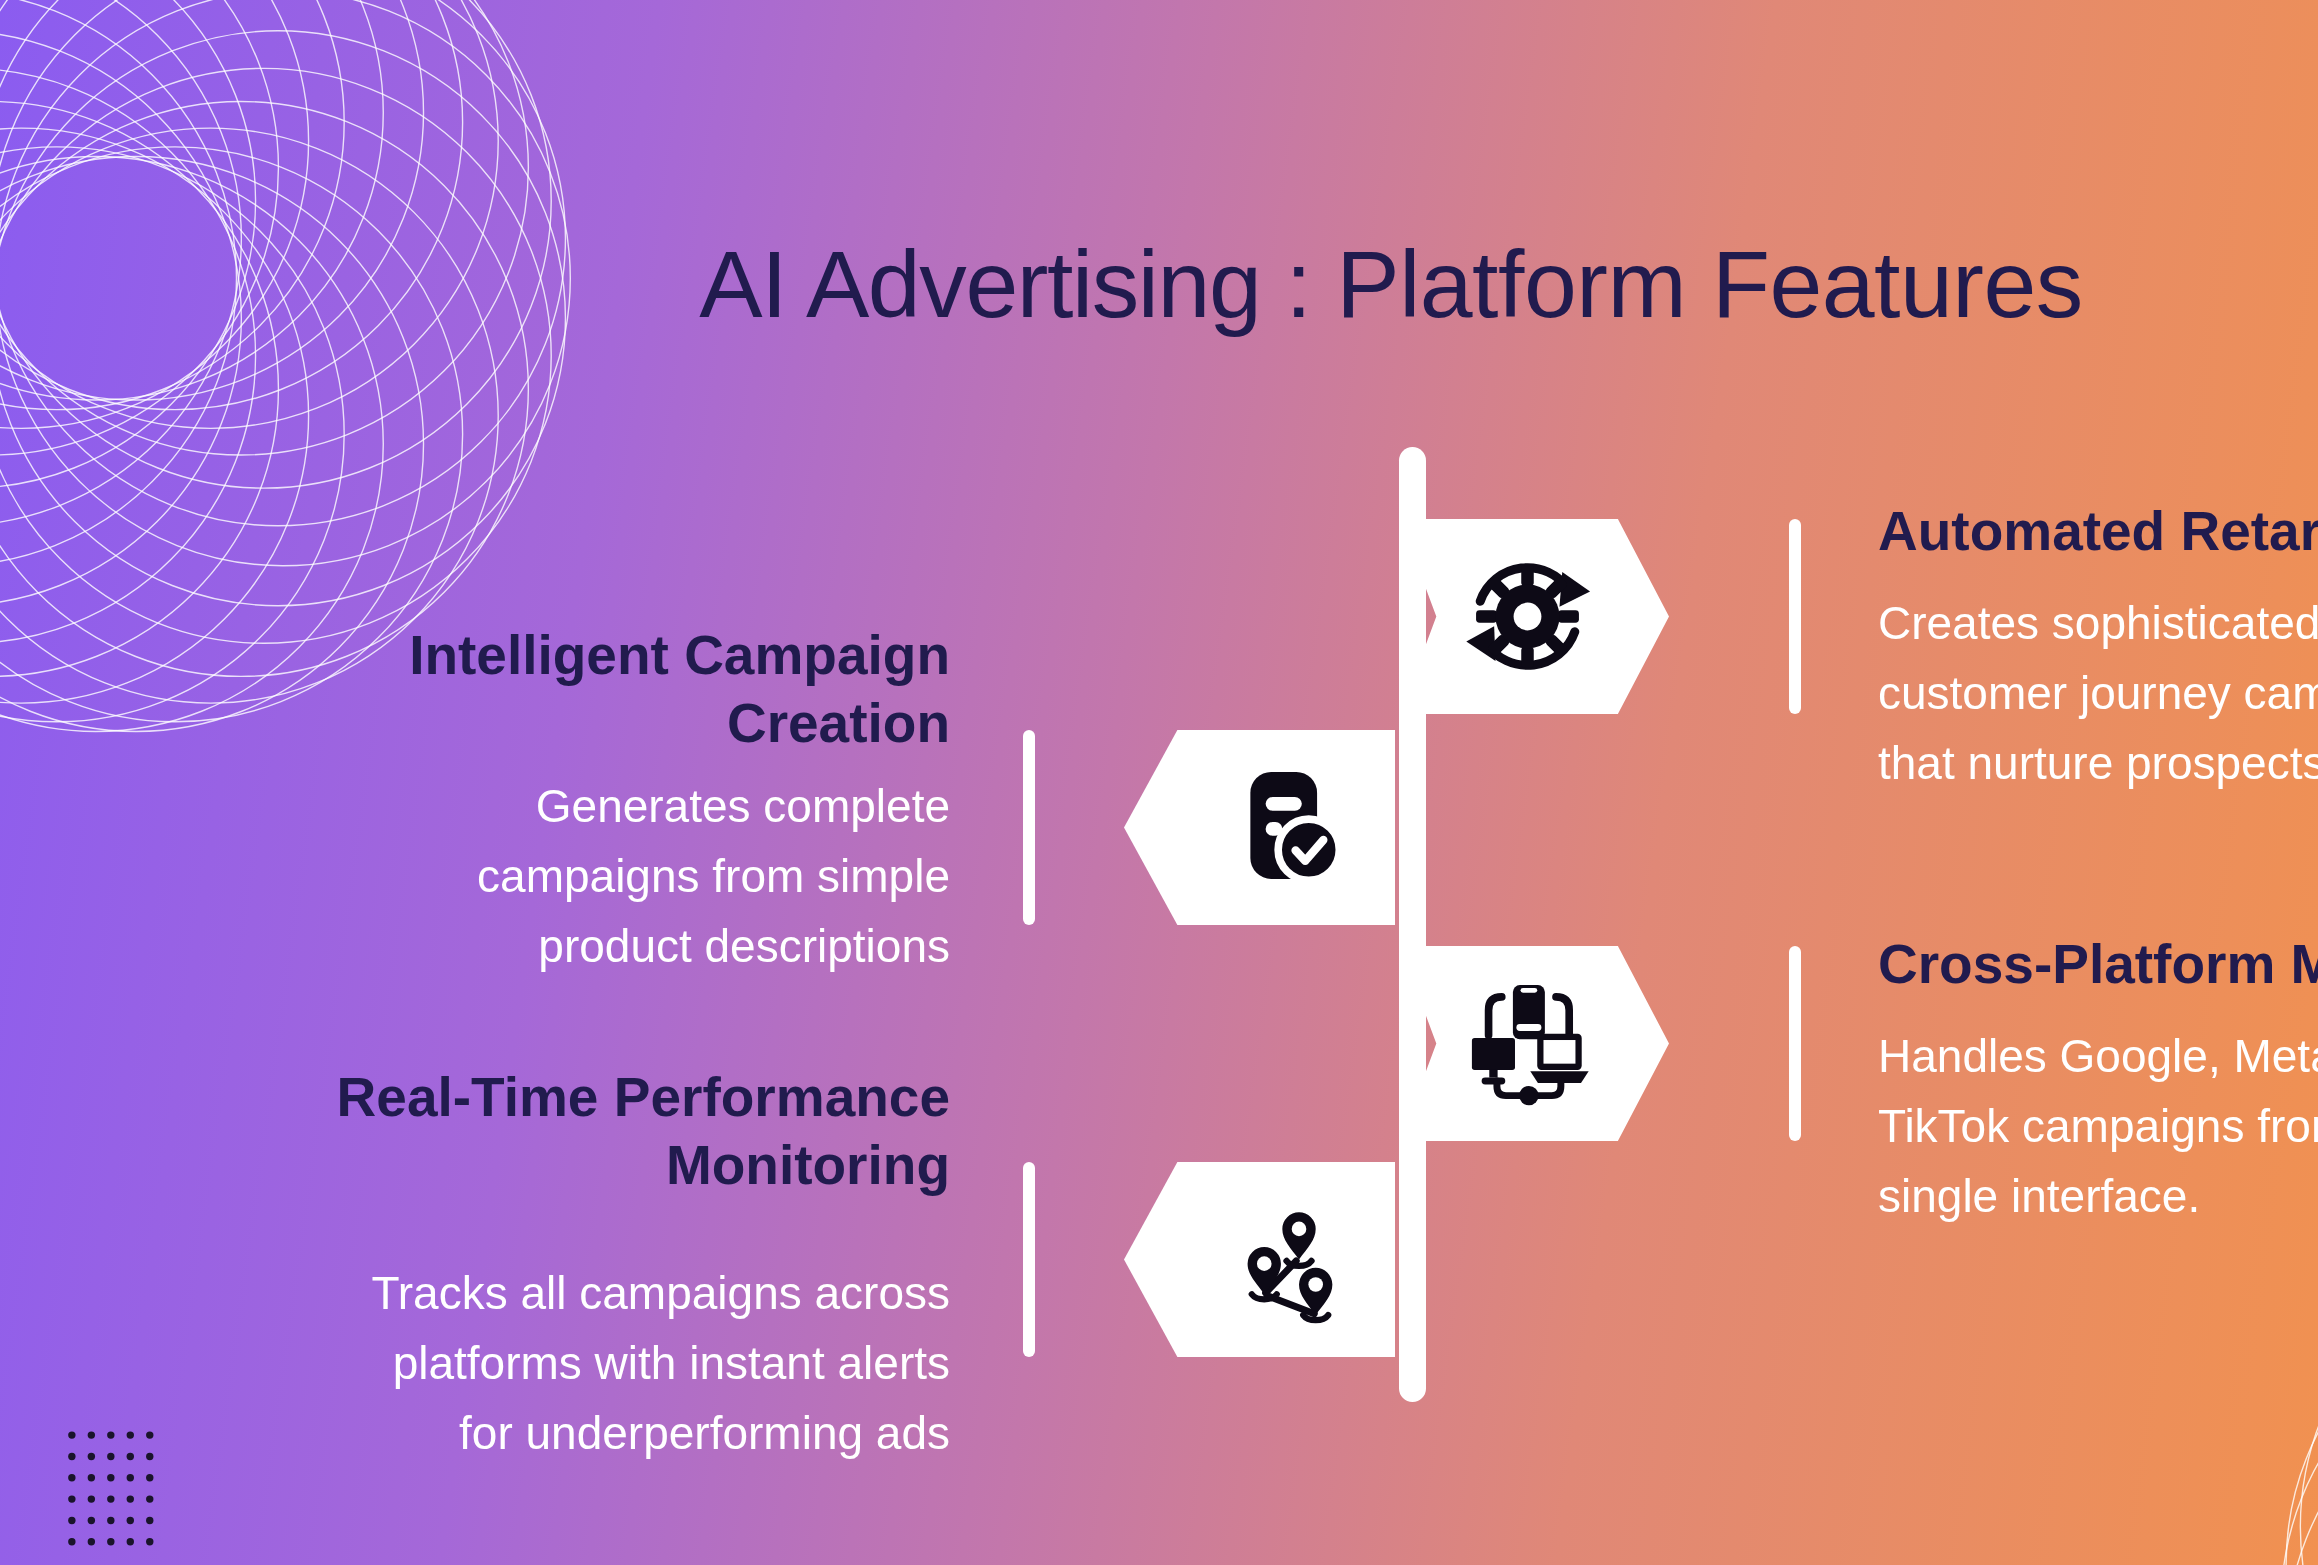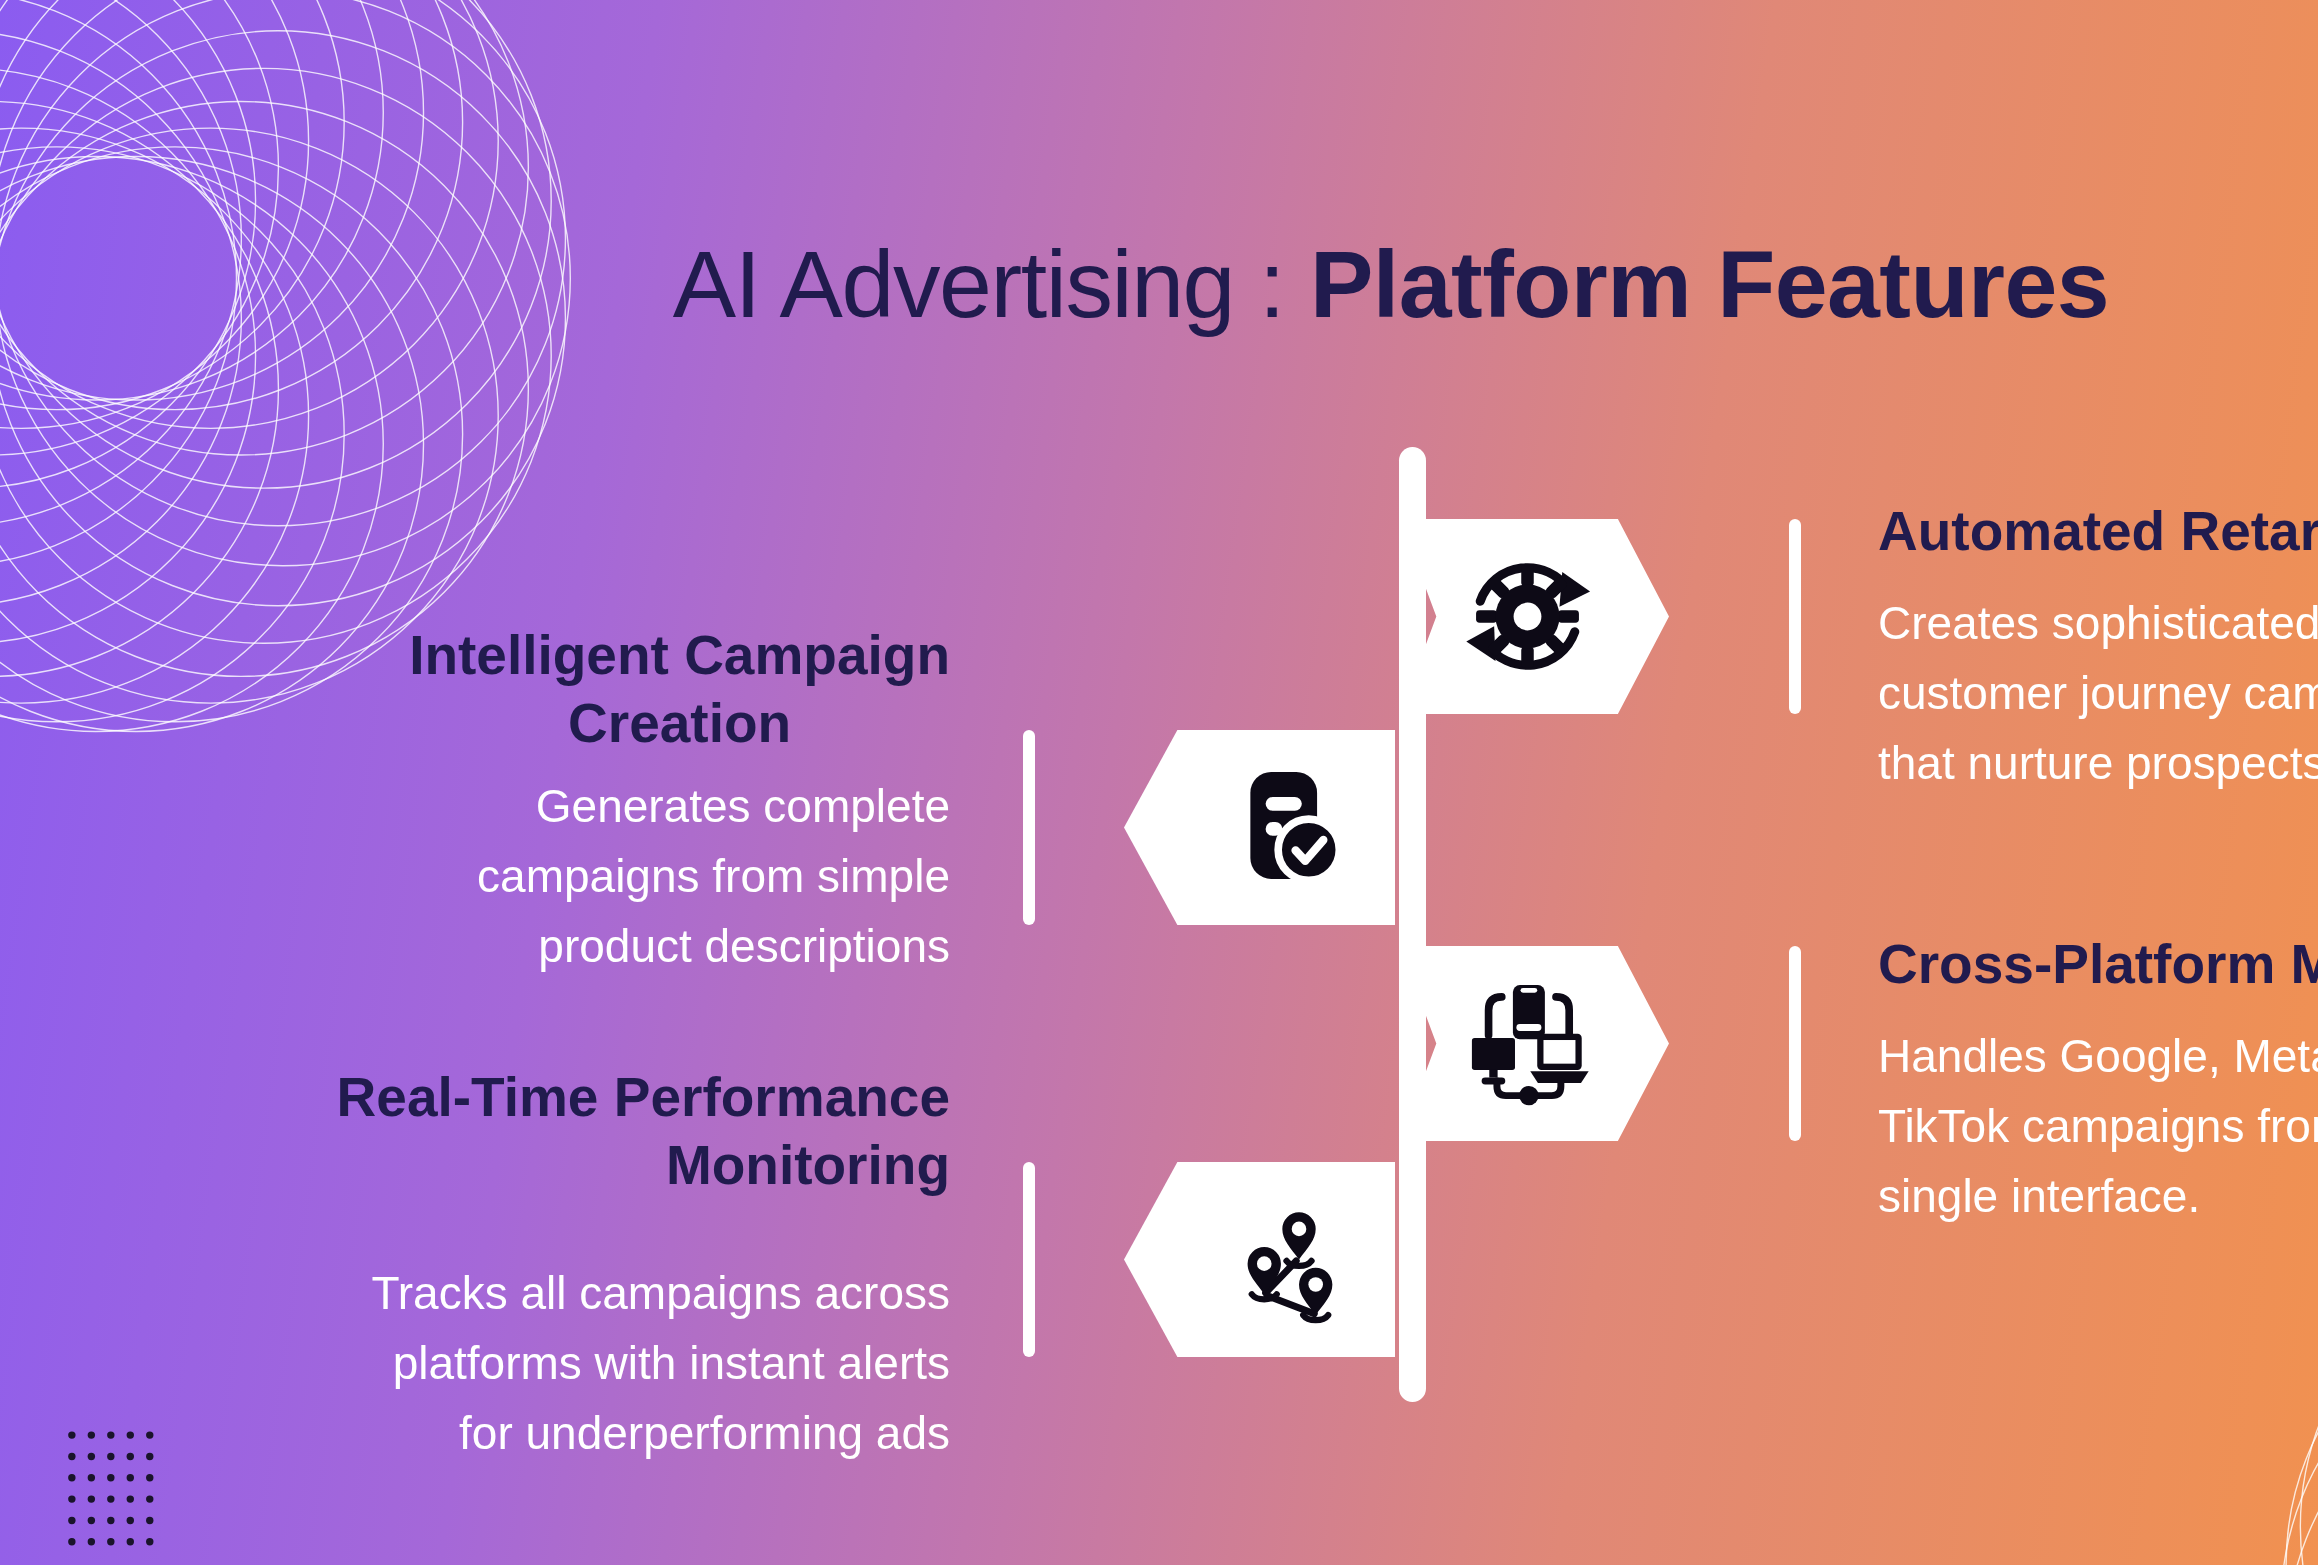--- a/index.html
+++ b/index.html
@@ -9,21 +9,21 @@
     background:linear-gradient(98deg,var(--g0) 0%,var(--g1) 26%,var(--g2) 48%,var(--g3) 70%,var(--g4) 100%);
   }
   
   #decorations{position:absolute;left:0;top:0;width:2782px;height:1565px;pointer-events:none;}
   
   .page-title{
     position:absolute;top:163px;left:0;width:2782px;text-align:center;
     font-size:95px;line-height:1.2;color:var(--ink);white-space:nowrap;
   }
   .title-emphasis{font-weight:400;letter-spacing:-1.4px;}
-  .title-rest{font-weight:700;letter-spacing:-0.5px;margin-top:39px;}
+  .title-rest{font-weight:400;letter-spacing:-0.5px;margin-top:39px;}
   
   .timeline-bar{
     position:absolute;left:1399px;top:447px;width:27px;height:955px;
     background:var(--shape);border-radius:13.4px;z-index:3;
   }
   .banner{position:absolute;height:195px;background:var(--shape);z-index:2;}
   .banner-right{left:1400px;width:269px;clip-path:polygon(0% 0%,81% 0%,100% 50%,81% 100%,0% 100%,13.5% 50%);}
   .banner-left{left:1124px;width:271px;clip-path:polygon(19.7% 0%,100% 0%,100% 100%,19.7% 100%,0% 50%);}
   .banner-icon{position:absolute;top:28px;width:139px;height:139px;}
   .banner-right .banner-icon{left:58px;}
@@ -242,21 +242,21 @@
 <div class="feature-title" style="left:1878px;top:497px;">Automated Retargeting</div>
 <div class="feature-desc" style="left:1878px;top:588px;">Creates sophisticated
 customer journey campaigns
 that nurture prospects</div>
 
 <div class="feature-title" style="left:1878px;top:930px;">Cross-Platform Management</div>
 <div class="feature-desc" style="left:1878px;top:1021px;">Handles Google, Meta, and
 TikTok campaigns from a
 single interface.</div>
 
-<div class="feature-title align-right" style="right:1832px;top:621px;text-align:center;">Intelligent Campaign
+<div class="feature-title align-right" style="right:1832px;top:621px;">Intelligent Campaign
 Creation</div>
 <div class="feature-desc align-right" style="right:1832px;top:771px;">Generates complete
 campaigns from simple
 product descriptions</div>
 
 <div class="feature-title align-right" style="right:1832px;top:1063px;">Real-Time Performance
 Monitoring</div>
 <div class="feature-desc align-right" style="right:1832px;top:1258px;margin-left:36px;">Tracks all campaigns across
 platforms with instant alerts
 for underperforming ads</div>

